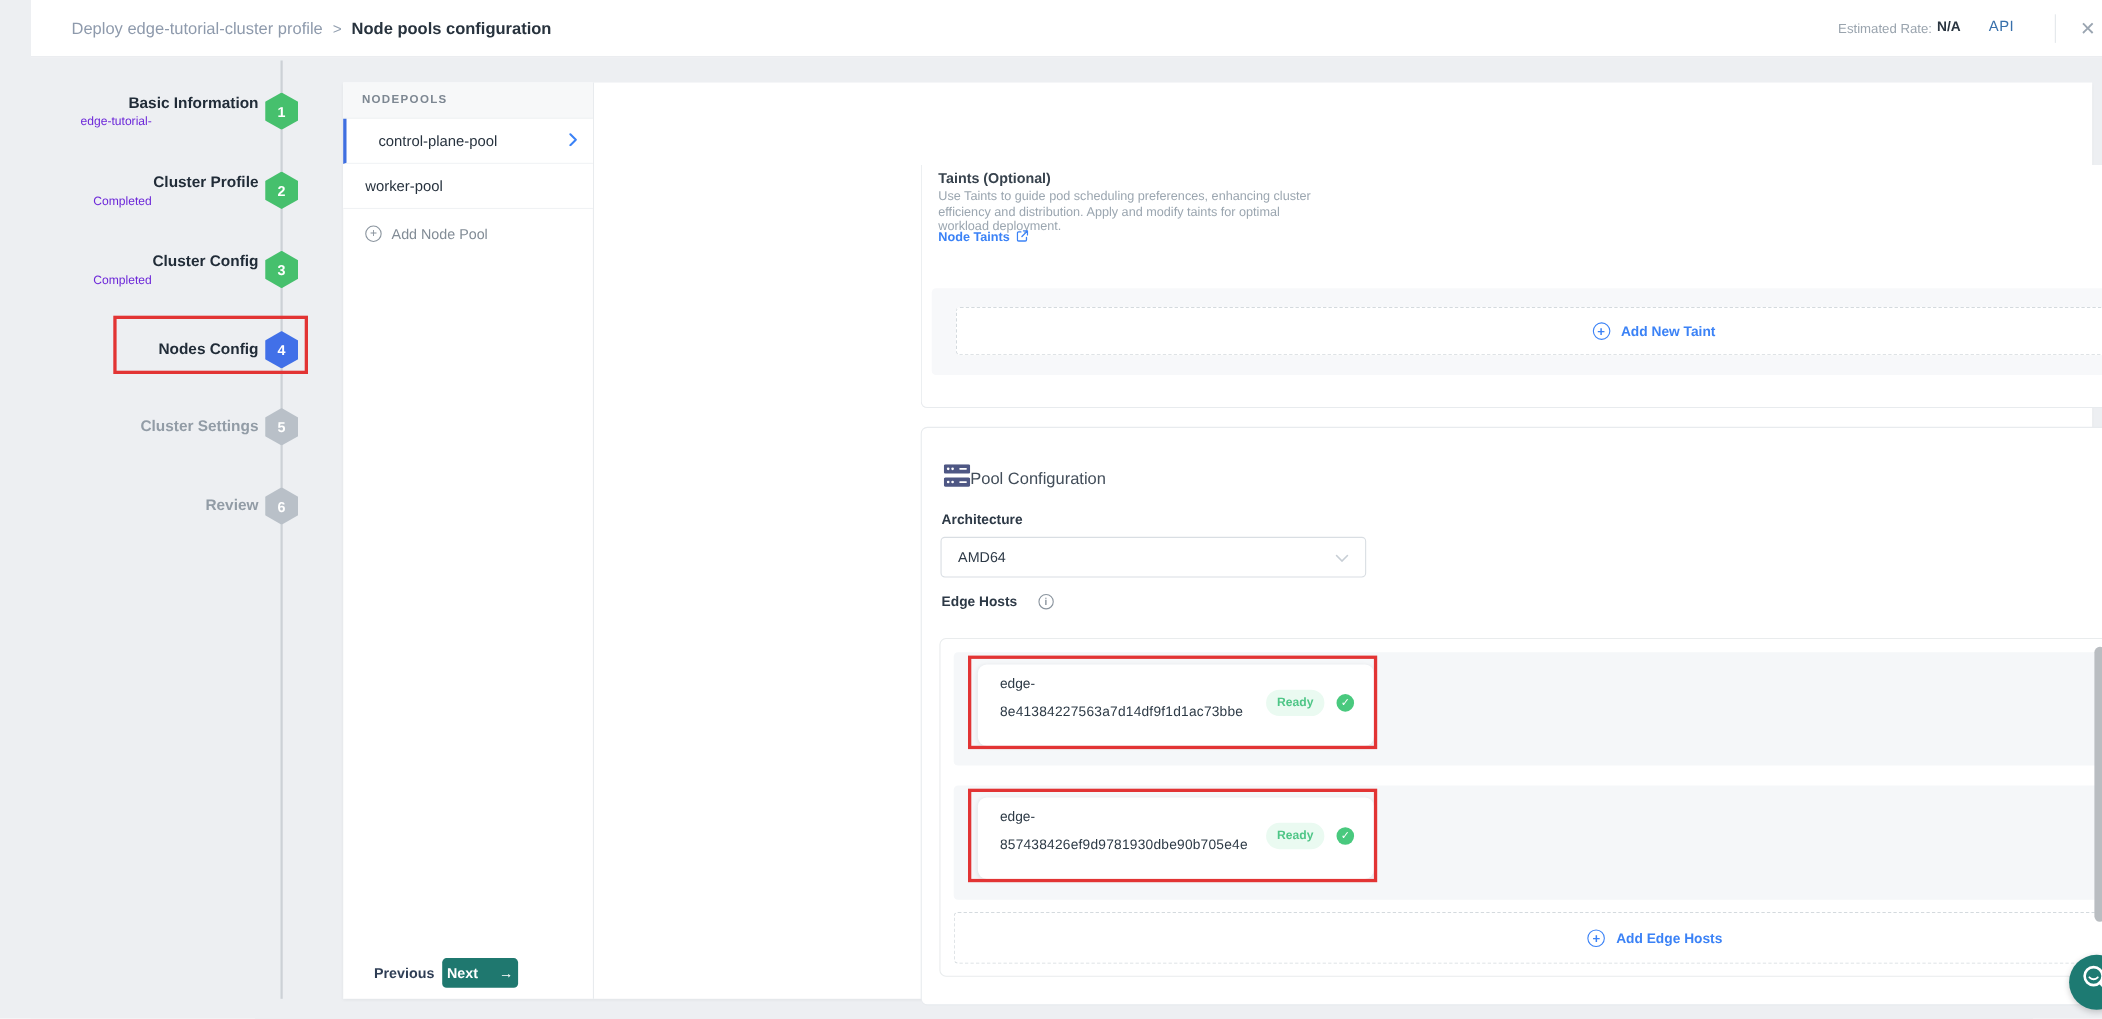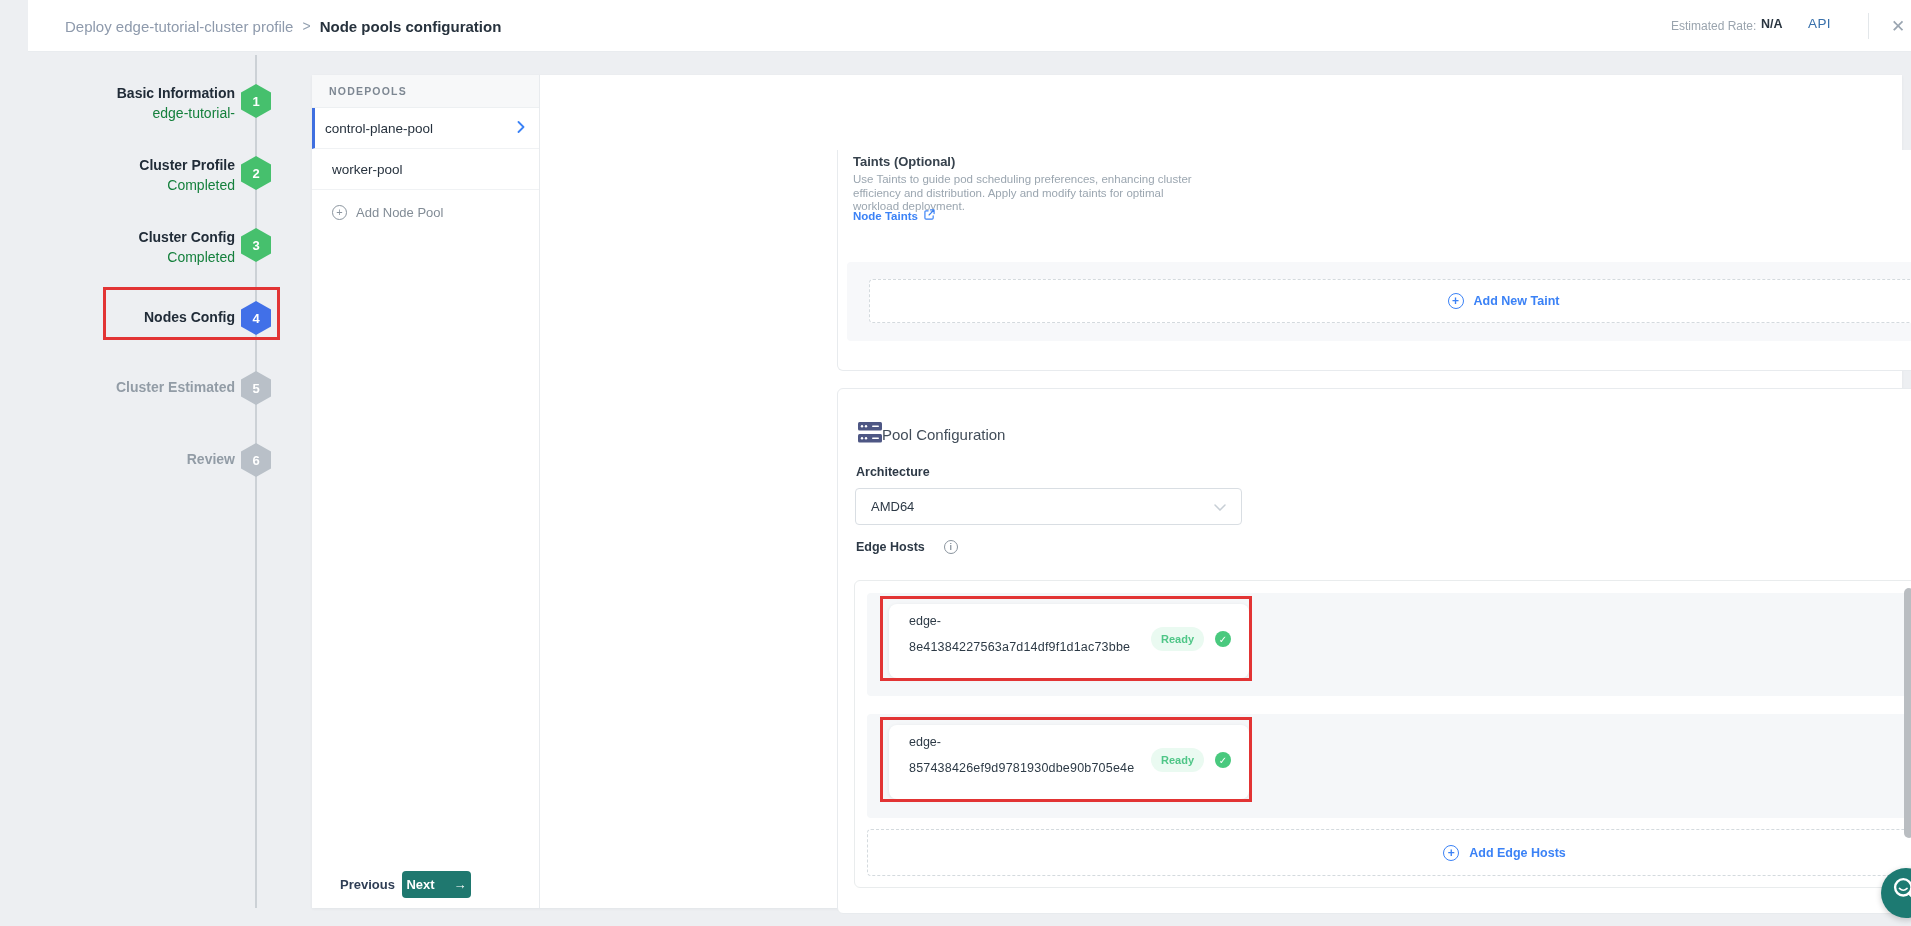--- a/index.html
+++ b/index.html
@@ -20,33 +20,33 @@
 
   
   .step-line { position:absolute; left:227px; top:55px; width:2px; height:853px; background:#ccd1d6; }
   .hex { position:absolute; left:213px; width:30px; height:34px; clip-path:polygon(50% 0%,100% 25%,100% 75%,50% 100%,0% 75%,0% 25%);
          display:flex; align-items:center; justify-content:center; color:#fff; font-size:13px; font-weight:600; }
   .hex.done { background:#46c06d; }
   .hex.active { background:#4170e8; }
   .hex.future { background:#b9c0c8; }
   .step-label { position:absolute; right:1704px; font-size:14px; font-weight:600; color:#212c38; white-space:nowrap; text-align:right; cursor:pointer; }
   .step-label.dim { color:#929ca6; }
-  .step-sub { position:absolute; right:1704px; font-size:14px; color:#15803d; white-space:nowrap; text-align:right; }
+  .step-sub { position:absolute; right:1801px; font-size:11px; color:#6d28d9; white-space:nowrap; text-align:right; }
   .annotation { position:absolute; border:3px solid #e23434; pointer-events:none; }
 
   
   .panel { position:absolute; left:284px; top:75px; width:1590px; height:833px; background:#fff; box-shadow:0 1px 3px rgba(20,30,40,.05); }
 
   
   .np-col { position:absolute; left:0; top:0; width:228px; height:100%; border-right:1px solid #e8ebee; }
   .np-head { height:33px; background:#f7f8f9; border-bottom:1px solid #edf0f2; display:flex; align-items:center; padding-left:17px;
              font-size:10.5px; font-weight:700; letter-spacing:1.2px; color:#7d8792; }
   .np-row { height:41px; border-bottom:1px solid #f0f2f4; display:flex; align-items:center; justify-content:space-between;
             padding:0 14px 0 20px; font-size:13.5px; color:#27323e; cursor:pointer; background:#fff; }
-  .np-row.sel { border-left:3px solid #3f6fe0; padding-left:10px; }
+  .np-row.sel { border-left:3px solid #3f6fe0; padding-left:29px; }
   .np-add { height:44px; display:flex; align-items:center; gap:9px; padding-left:20px; font-size:13px; color:#828c96; cursor:pointer; }
   .plus-circle { width:15px; height:15px; border-radius:50%; border:1.3px solid #8b959f; color:#8b959f; font-size:11px;
                  display:flex; align-items:center; justify-content:center; line-height:1; flex:0 0 auto; }
   .plus-circle.blue { width:16px; height:16px; border-color:#3b82f6; color:#3b82f6; font-size:12px; }
 
   
   .card { position:absolute; background:#fff; border:1px solid #e8ebee; border-radius:6px; }
   .taints-card { left:525px; top:75px; width:1331px; height:221px; border-top:none; border-radius:0 0 6px 6px; position:absolute; background:#fff; border:1px solid #e8ebee; border-top:0;}
   .taints-title { position:absolute; left:15px; top:4px; font-size:13px; font-weight:700; color:#37424d; }
   .taints-desc { position:absolute; left:15px; top:23px; font-size:11.5px; line-height:13.5px; color:#9ba6b0; white-space:nowrap; }
@@ -126,21 +126,21 @@
   <div class="step-sub" style="top:249px;">Completed</div>
   <div class="hex done" style="top:228px;">
       <span>3</span>
     </div>
 
   <div class="step-label" style="top:309px;">Nodes Config</div>
   <div class="hex active" style="top:301px;">
       <span>4</span>
     </div>
 
-  <div class="step-label dim" style="top:379px;">Cluster Estimated</div>
+  <div class="step-label dim" style="top:379px;">Cluster Settings</div>
   <div class="hex future" style="top:371px;">
       <span>5</span>
     </div>
 
   <div class="step-label dim" style="top:451px;">Review</div>
   <div class="hex future" style="top:443px;">
       <span>6</span>
     </div>
 
   <div class="annotation" style="left:75px; top:287px; width:177px; height:53px;"></div>

